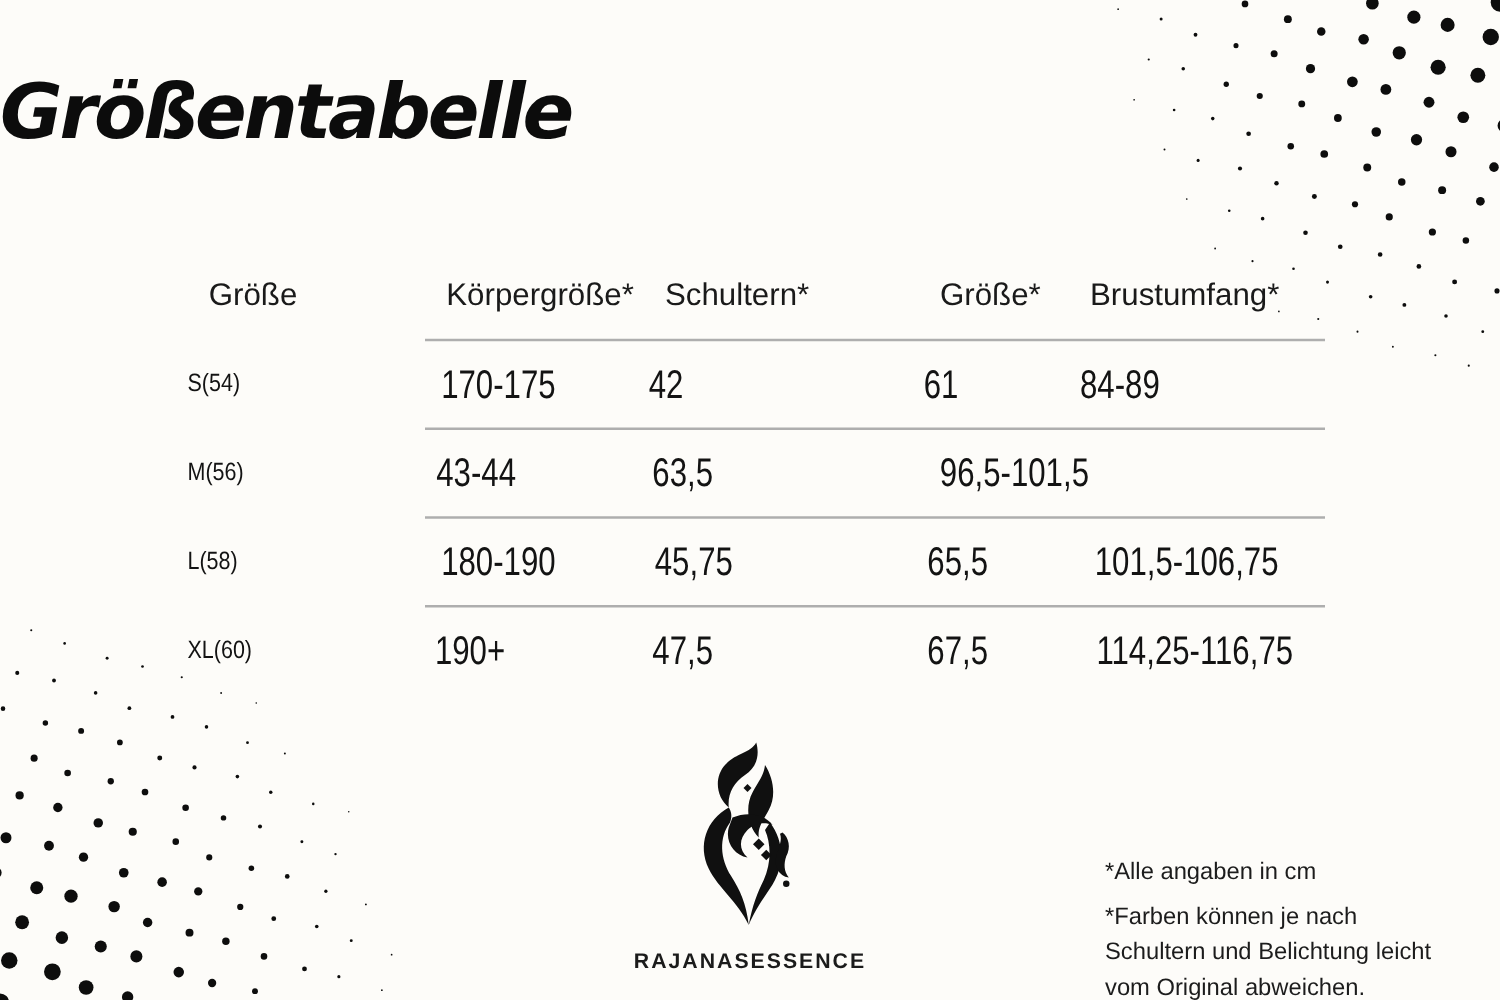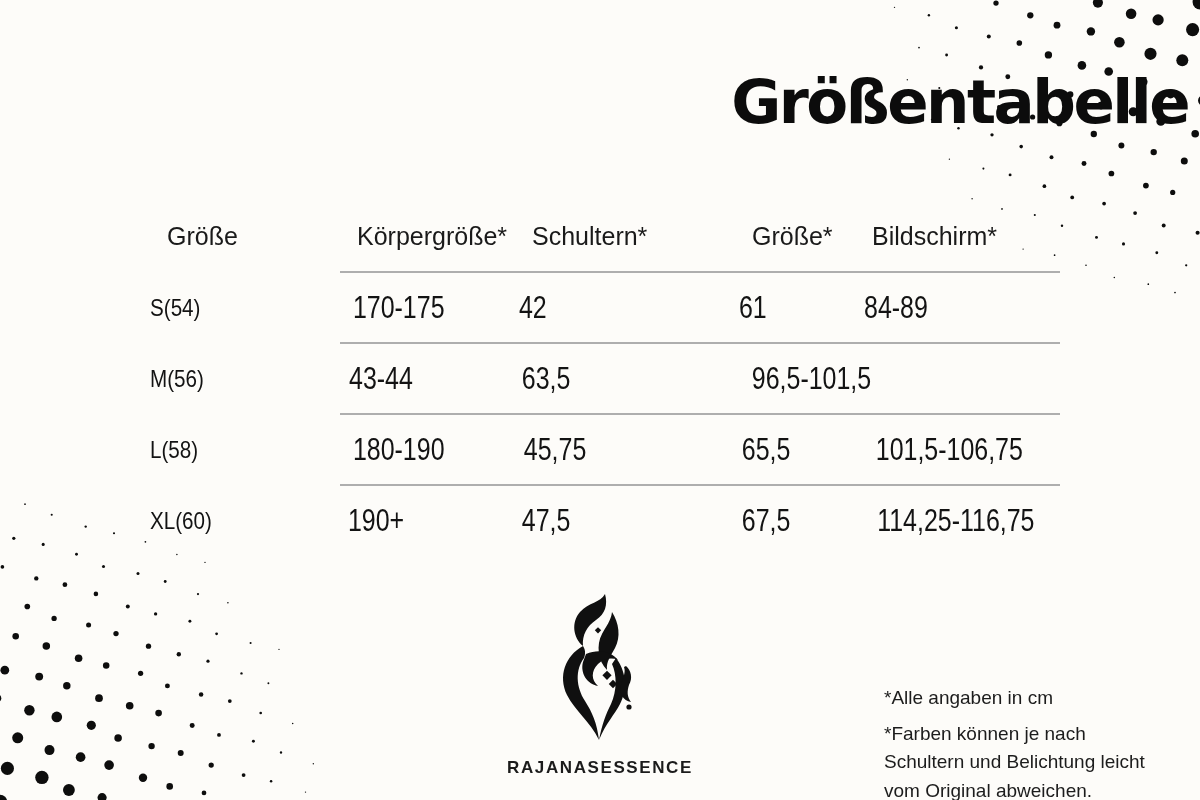--- a/index.html
+++ b/index.html
@@ -3,32 +3,32 @@
 <meta charset="utf-8">
 <style>
   html,body{margin:0;padding:0;background:#e8e8e8;}
   .canvas{
     position:relative;width:1200px;height:800px;background:#fdfcf9;
     overflow:hidden;font-family:"Liberation Sans",sans-serif;color:#131313;
     margin:0 auto;
   }
   .dots-layer{position:absolute;left:0;top:0;width:1200px;height:800px;pointer-events:none;}
   .page-title{
-    position:absolute;top:56px;left:0;right:0;margin:12px;text-align:right;
+    position:absolute;top:56px;left:0;right:0;margin:0;text-align:left;
     font-family:"DejaVu Sans",sans-serif;font-weight:bold;font-size:61px;
-    letter-spacing:-2.5px;line-height:1.1;color:#0c0c0c;
+    letter-spacing:-2.5px;line-height:1.1;color:#0c0c0c;font-style:italic;
   }
   .size-table{position:absolute;left:150px;top:202px;width:910px;}
   .trow{
     display:grid;grid-template-columns:190px 175px 220px 120px 205px;
     height:69px;align-items:center;
   }
   .cell{text-align:left;font-size:32px;white-space:nowrap;}
   .cell .cond{display:inline-block;transform:scaleX(0.78);}
-  .cell.size{text-align:left;font-size:24px;}
+  .cell.size{text-align:left;font-size:20px;}
   .cell.size .cond{transform:scaleX(0.86);transform-origin:left center;}
   .trow.header .cell{font-size:25px;color:#1a1a1a;}
   .trow.header .cell.size{font-size:25px;}
   .trow.header .cond{transform:none;margin-left:17px;}
   .divider{height:2px;background:#aeaeae;margin-left:190px;}
   .logo{position:absolute;left:0;right:0;top:592px;text-align:center;}
   .logo svg{display:inline-block;}
   .brand-name{
     font-size:17px;font-weight:bold;letter-spacing:1.6px;color:#1b1b1b;
     margin-top:12px;
@@ -211,21 +211,21 @@
 
   <h1 class="page-title">Größentabelle</h1>
 
   <div class="size-table">
 
     <div class="trow header">
       <div class="cell size"><span class="cond">Größe</span></div>
       <div class="cell"><span class="cond">Körpergröße*</span></div>
       <div class="cell"><span class="cond">Schultern*</span></div>
       <div class="cell"><span class="cond">Größe*</span></div>
-      <div class="cell"><span class="cond">Bildschirm*</span></div>
+      <div class="cell"><span class="cond">Brustumfang*</span></div>
     </div>
     <div class="divider"></div>
 
     <div class="trow">
       <div class="cell size"><span class="cond">S(54)</span></div>
       <div class="cell"><span class="cond">170-175</span></div>
       <div class="cell"><span class="cond">42</span></div>
       <div class="cell"><span class="cond">61</span></div>
       <div class="cell"><span class="cond">84-89</span></div>
     </div>

